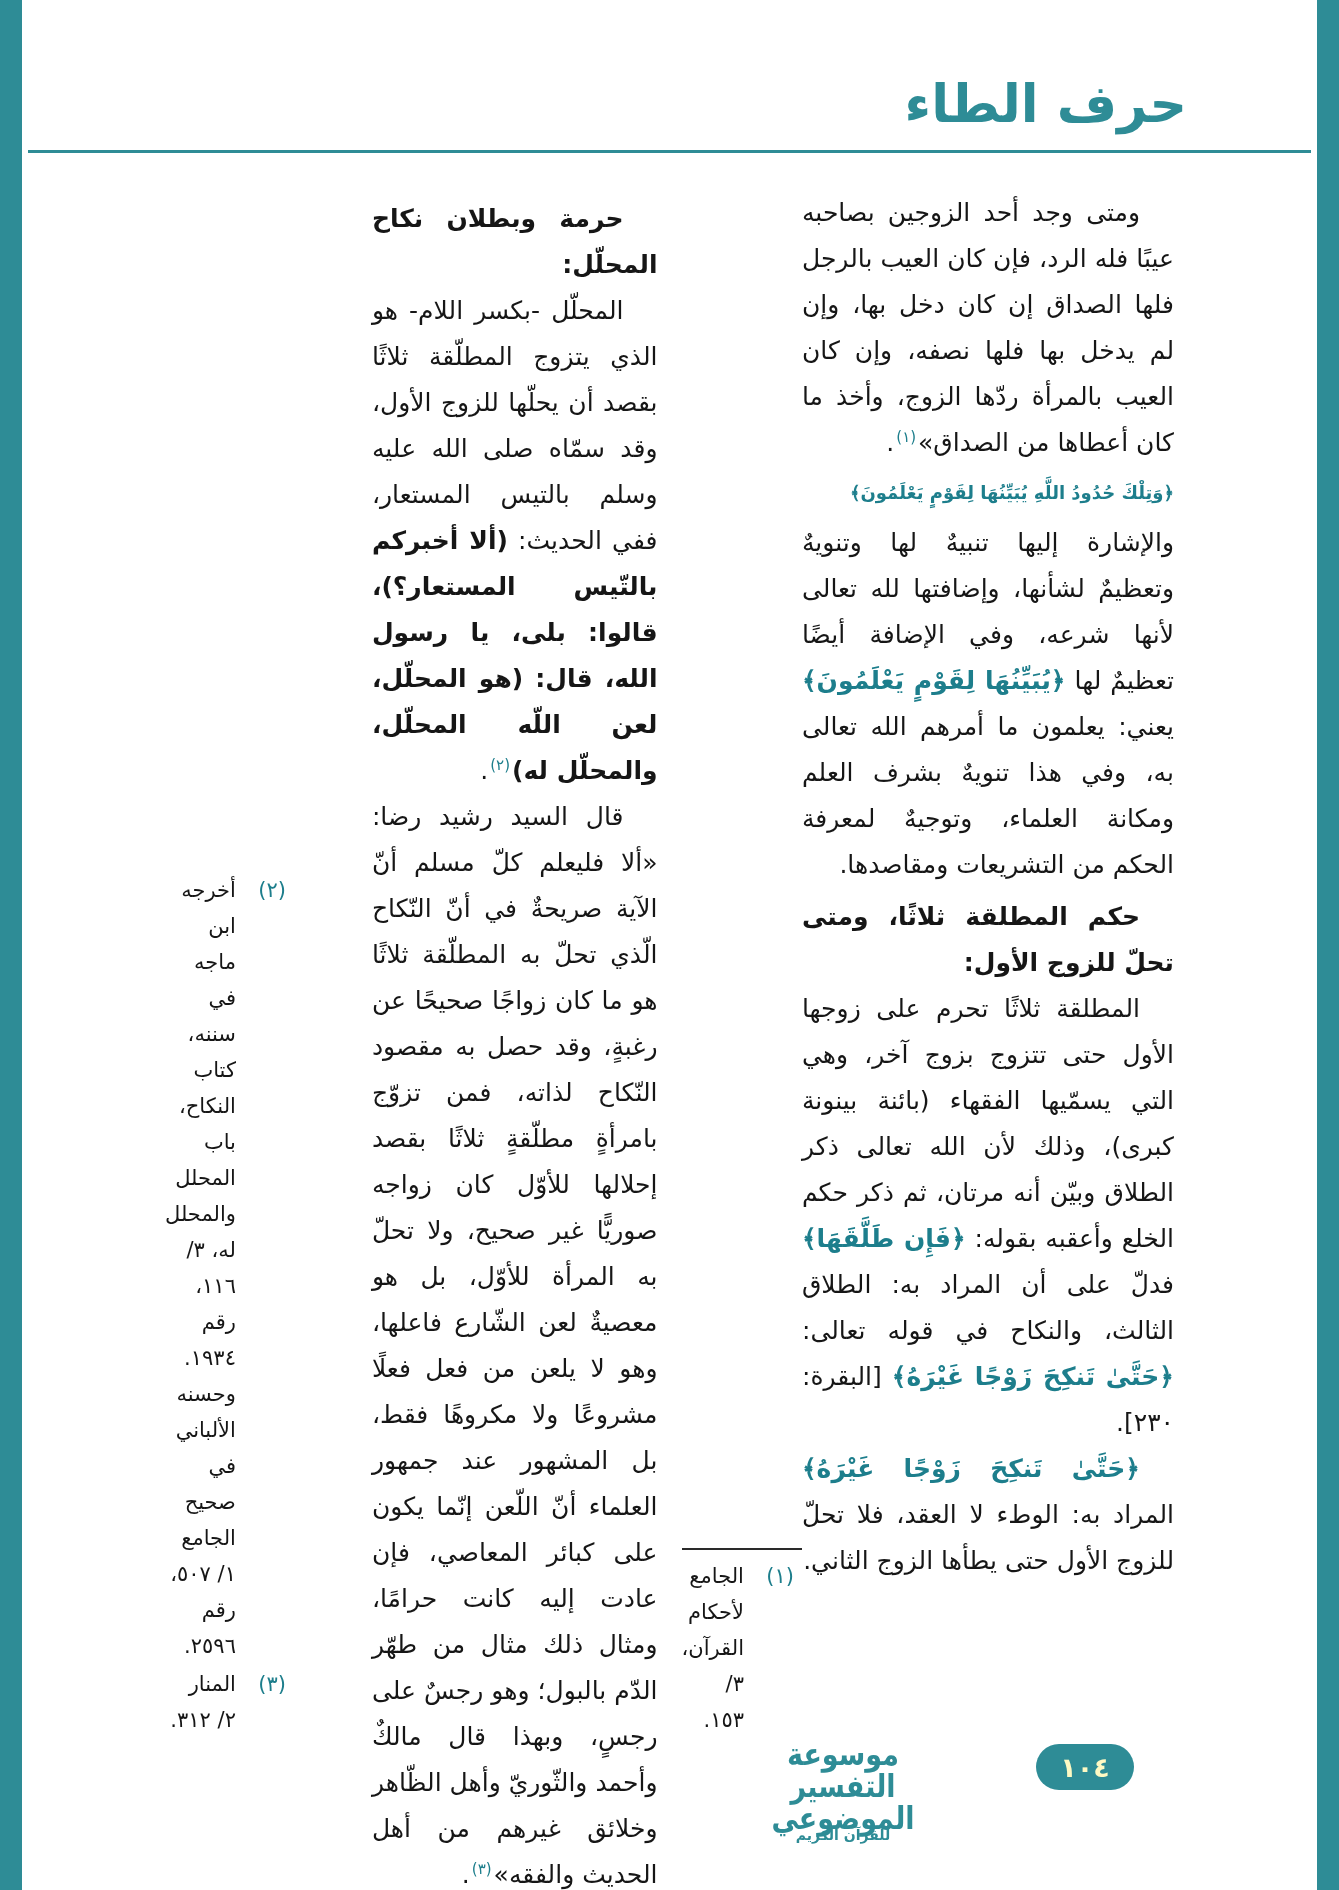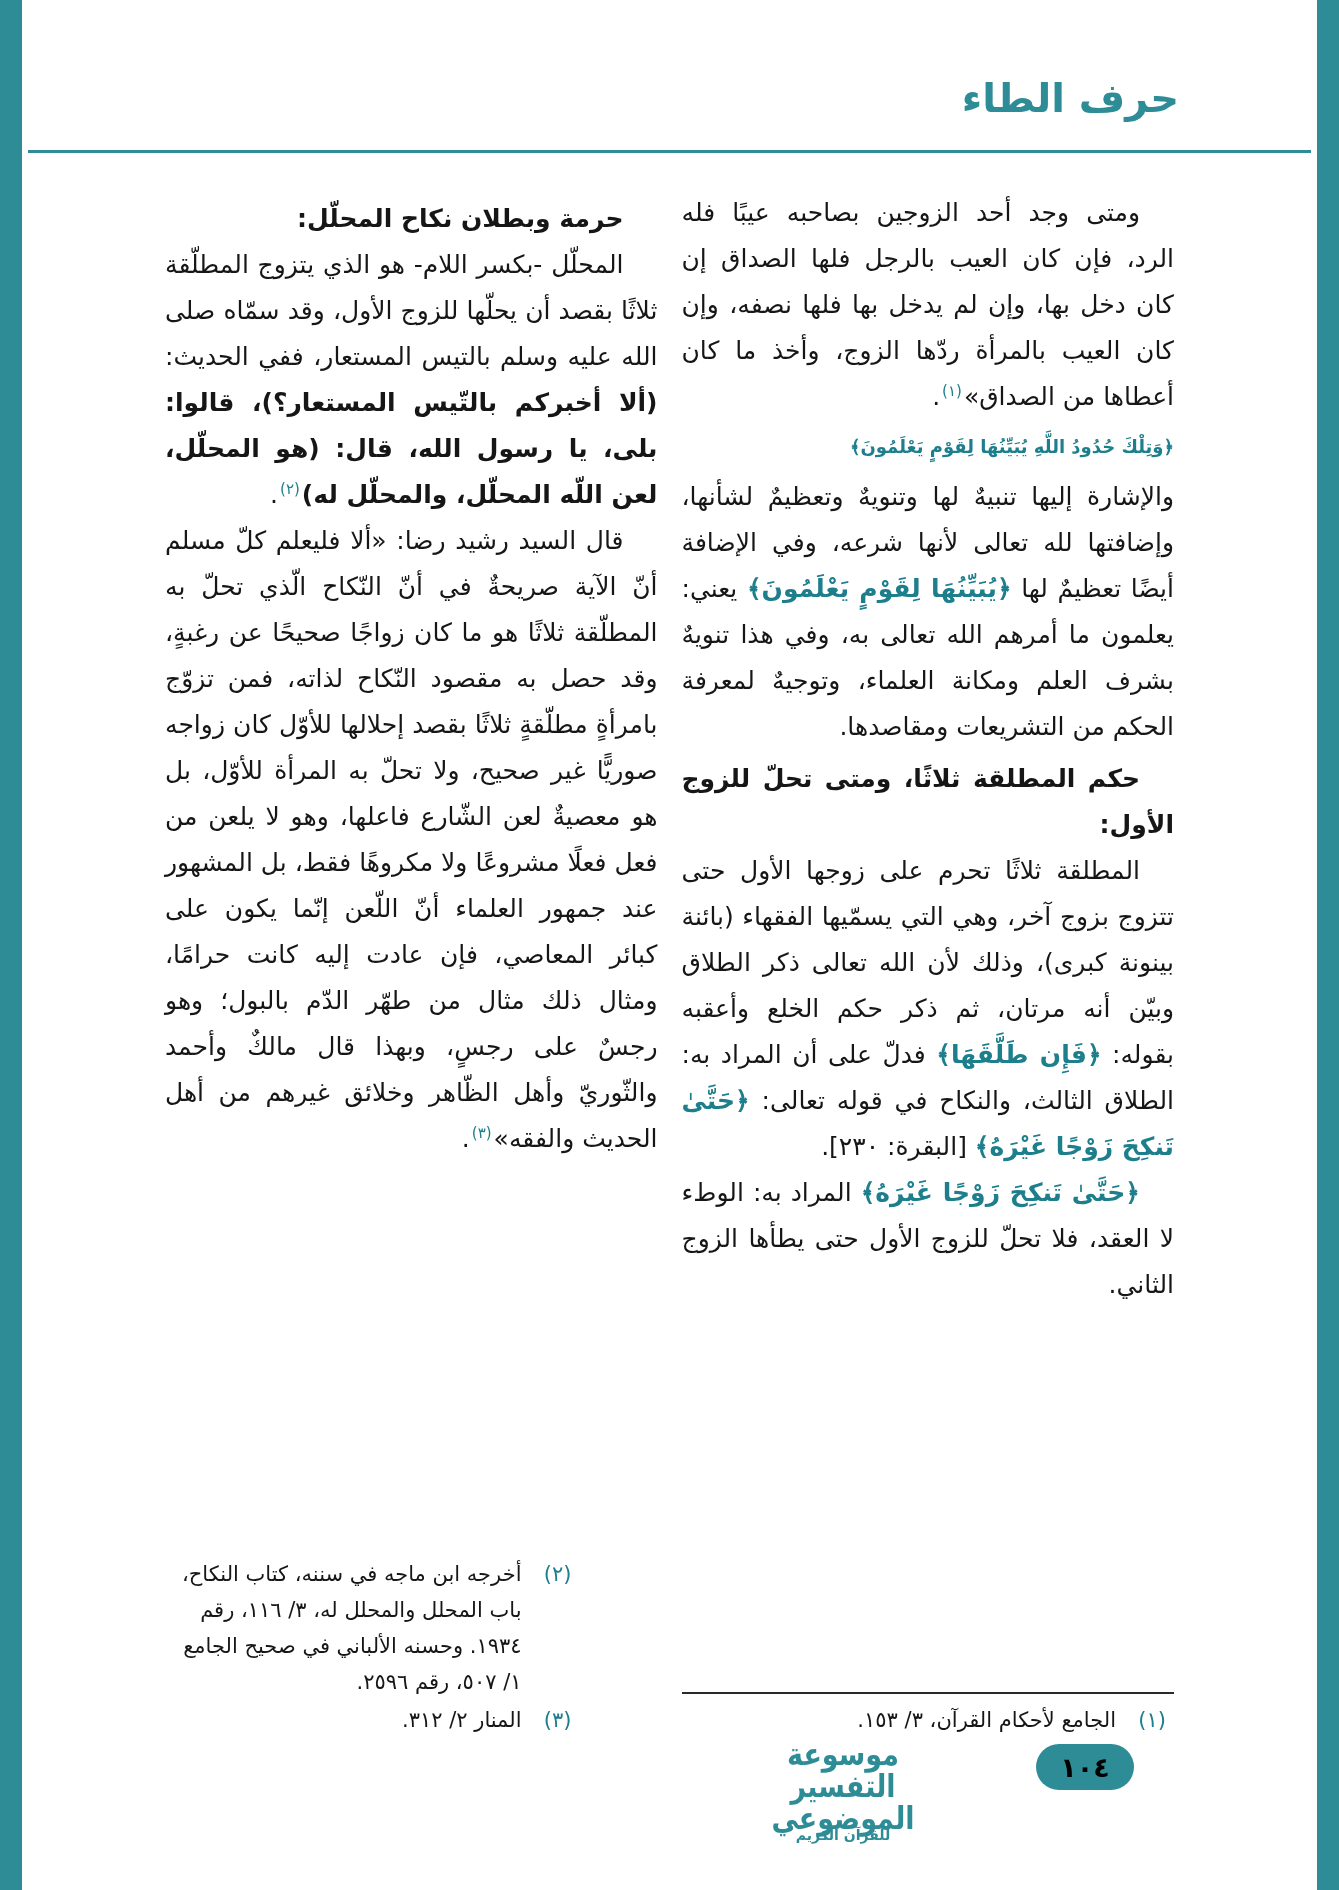--- a/index.html
+++ b/index.html
@@ -19,39 +19,39 @@
     color:var(--ink);
     direction:rtl;
   }
   
   .side-bar{position:absolute;top:0;bottom:0;width:22px;background:var(--teal);}
   .side-bar.left{left:0;}
   .side-bar.right{right:0;}
 
   
   .chapter-title{
-    position:absolute;top:78px;right:160px;
+    position:absolute;top:78px;right:152px;
     color:var(--teal);
-    font-size:40px;font-weight:bold;
+    font-size:52px;font-weight:bold;
     letter-spacing:-1px;
     line-height:1;
   }
   .header-rule{
     position:absolute;top:150px;left:28px;right:28px;
     height:3px;background:var(--teal);
   }
 
   
   .columns{
     position:absolute;top:190px;left:165px;right:165px;bottom:150px;
     display:flex;gap:24px;
   }
   .col{
     flex:1 1 0;
-    display:flex;flex-direction:column;
+    display:flex;flex-direction:row;
     font-size:25px;line-height:46px;
     text-align:justify;
   }
   .block{margin:0;}
   .block.para{text-indent:34px;}
   .block.para-noindent{text-indent:0;}
   .block.heading{text-indent:34px;font-weight:bold;margin-top:6px;}
   .block.verse-line{
     text-indent:0;margin:4px 0;
     color:var(--teal-deep);font-weight:bold;font-size:18px;
@@ -96,21 +96,21 @@
   .emblem-sub{
     font-weight:bold;font-size:14px;margin-top:0;
     letter-spacing:0;
   }
   .page-badge{
     position:absolute;right:205px;bottom:100px;
     width:98px;height:46px;
     background:var(--teal);
     border-radius:24px;
     display:flex;align-items:center;justify-content:center;
-    color:#000000;font-size:27px;font-weight:bold;
+    color:#fef9c3;font-size:27px;font-weight:bold;
   }
 </style>
 </head>
 <body>
 
 <div class="page">
 
   <div class="side-bar left"></div>
   <div class="side-bar right"></div>
 

